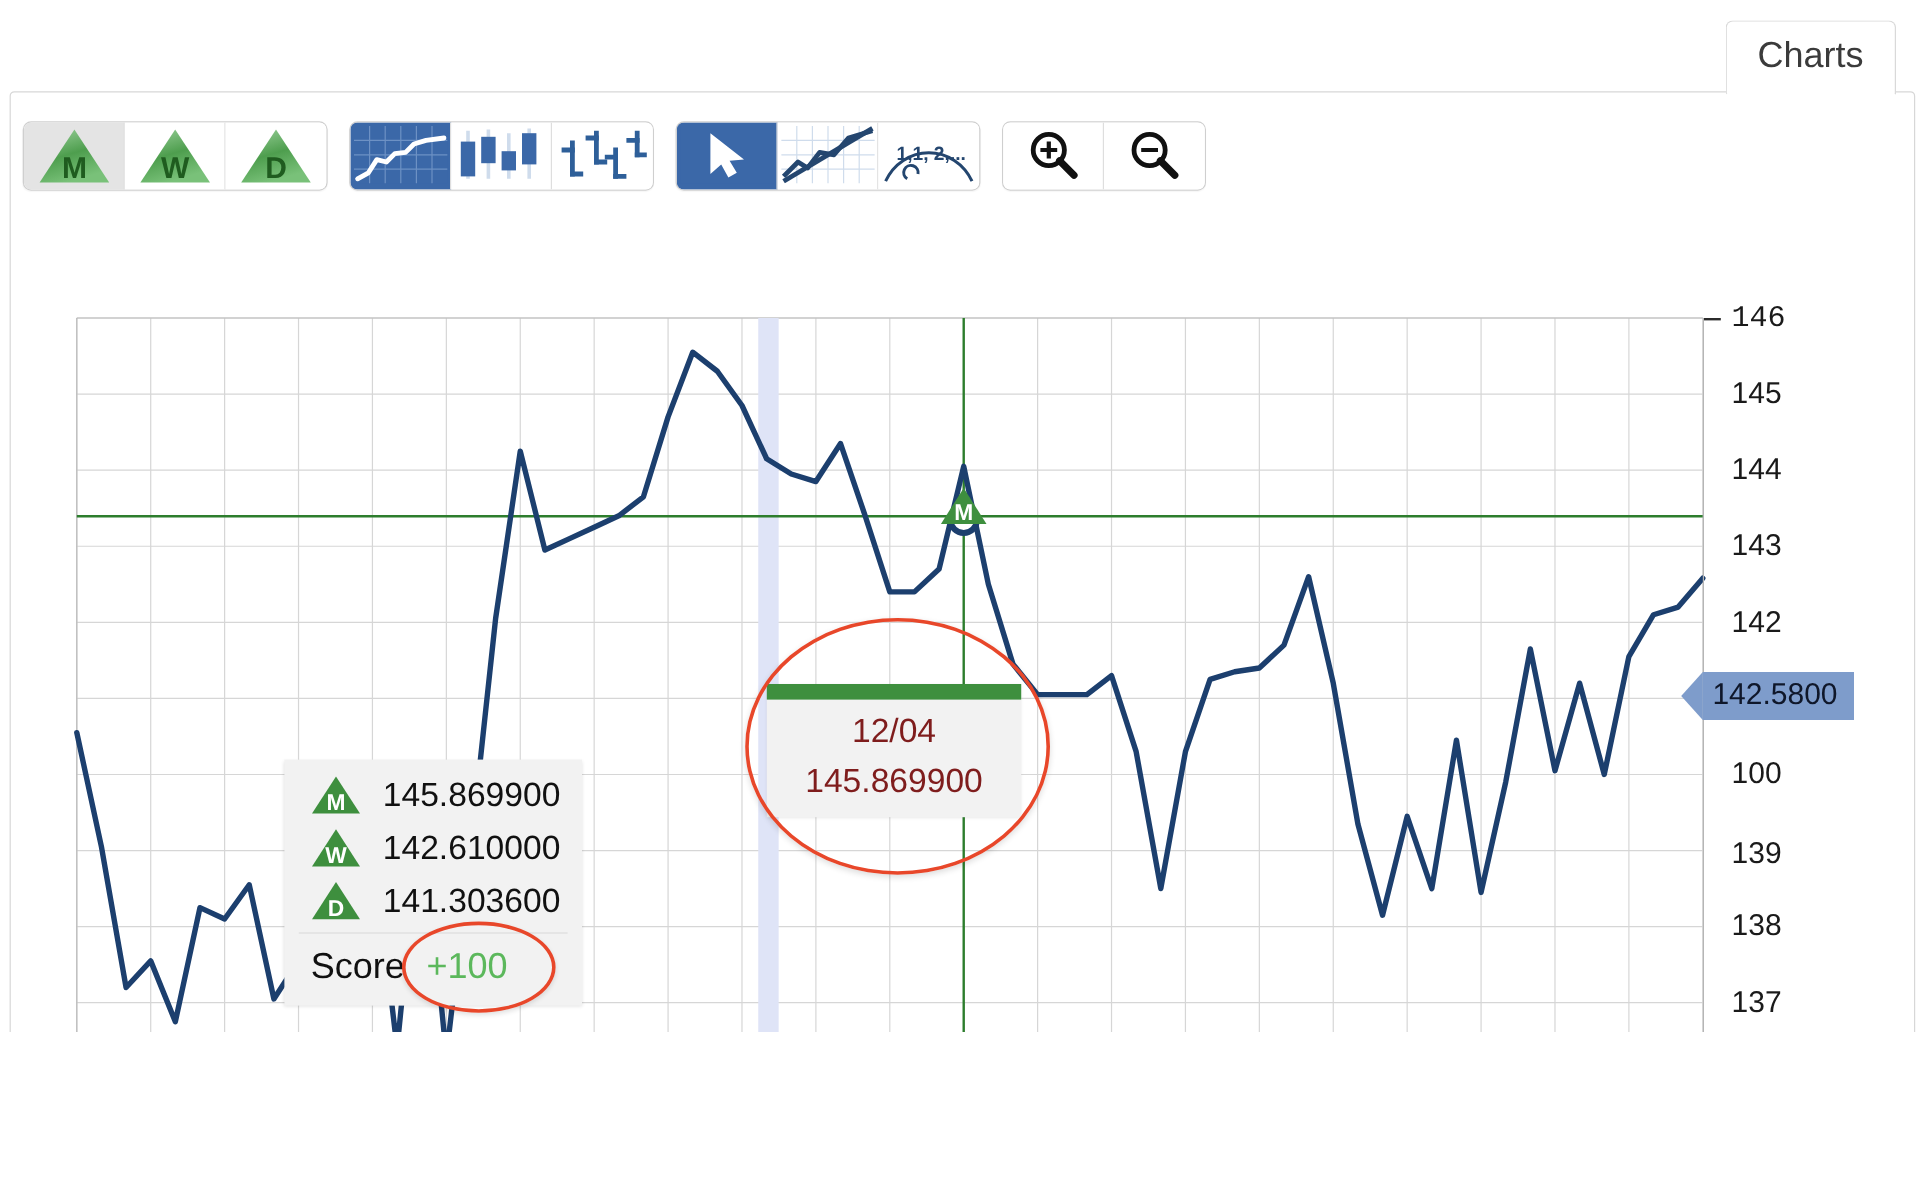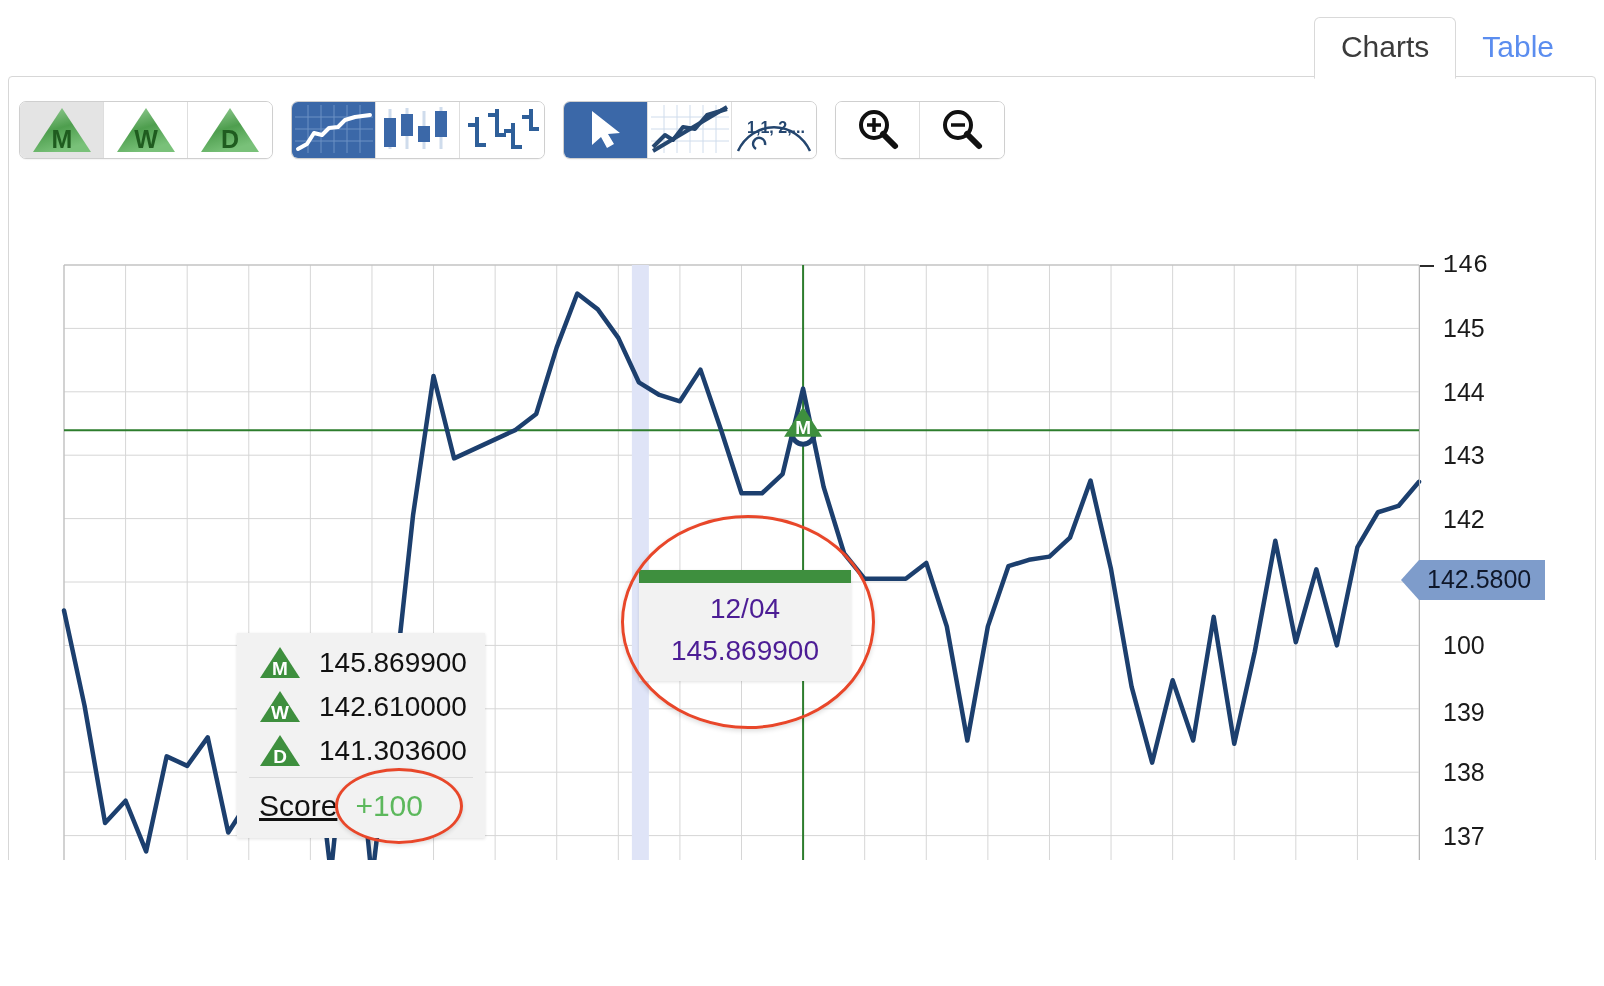--- a/index.html
+++ b/index.html
@@ -196,21 +196,21 @@
     background: #dcdcdc;
     margin: 4px 12px 2px 12px;
   }
   .legend-score {
     display: flex;
     align-items: center;
     height: 52px;
     padding-left: 22px;
     position: relative;
   }
-  .score-label { font-size: 30px; color: #111111; text-decoration: underline; }
+  .score-label { font-size: 30px; color: #111111; }
   .score-value {
     font-size: 30px;
     color: #5cb85c;
     margin-left: 18px;
     position: relative;
     z-index: 2;
   }
   .score-ellipse {
     position: absolute;
     left: 98px;
@@ -247,21 +247,21 @@
     text-align: center;
     padding-bottom: 14px;
   }
   .callout-bar {
     height: 13px;
     background: #3e8f3e;
     width: 100%;
   }
   .callout-line {
     font-size: 28px;
-    color: #4c1d95;
+    color: #7f1d1d;
     padding-top: 10px;
     white-space: nowrap;
   }
 
   
   .pricetag {
     position: absolute;
     left: 1410px;
     top: 390px;
     height: 40px;
@@ -288,21 +288,20 @@
   
   .tri-badge { display: inline-block; line-height: 0; }
 </style>
 </head>
 <body>
 
 <div id="app">
 
   <div class="tabbar">
     <button class="tab active">Charts</button>
-    <button class="tab">Table</button>
   </div>
 
   <div class="panel">
 
     <div class="toolbar">
 
       <div class="btn-group">
         <button class="tbtn selected-gray">
           <span class="tri-badge">
             <svg width="62" height="48" viewBox="0 0 62 48">

